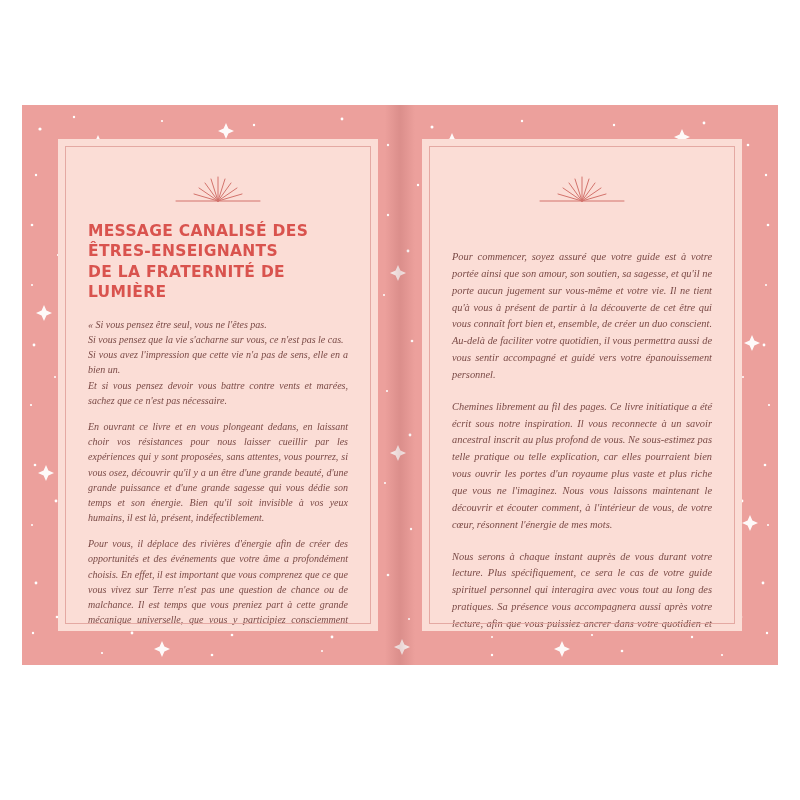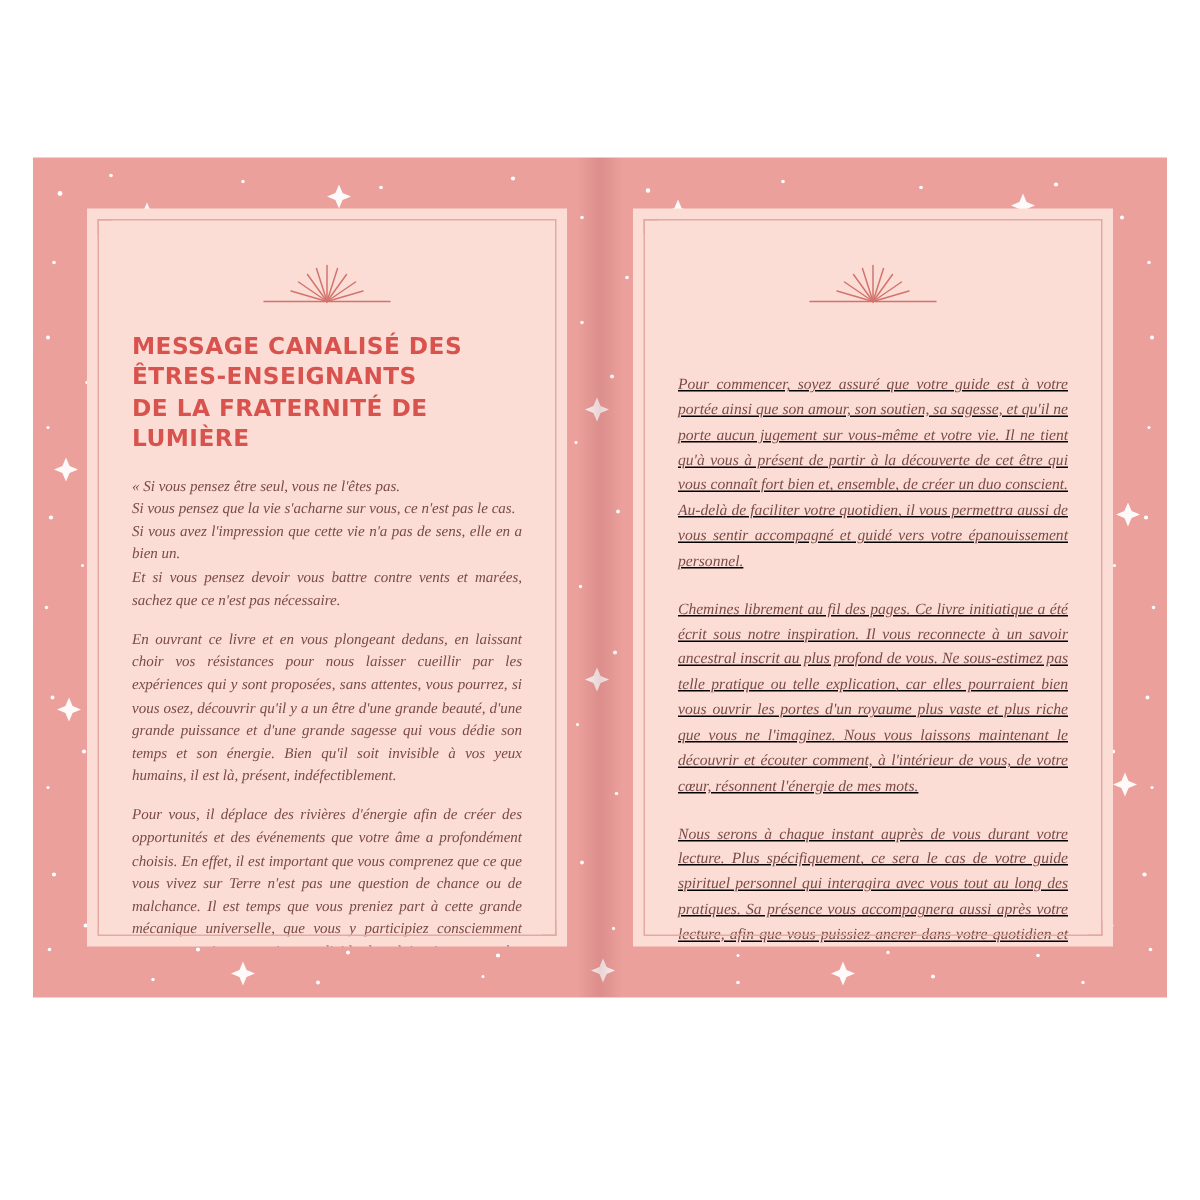--- a/index.html
+++ b/index.html
@@ -61,21 +61,21 @@
     position: relative;
     width: 50%;
     height: 100%;
     z-index: 2;
     box-sizing: border-box;
     padding: 34px 26px;
     display: flex;
   }
 
   .page-left  { padding-left: 36px; padding-right: 22px; }
-  .page-right { padding-left: 22px; padding-right: 36px; text-decoration: underline; }
+  .page-right { padding-left: 22px; padding-right: 36px; }
 
   .panel {
     position: relative;
     flex: 1;
     background: #fbddd6;
     box-sizing: border-box;
     padding: 26px 30px 22px 30px;
     overflow: hidden;
   }
 

